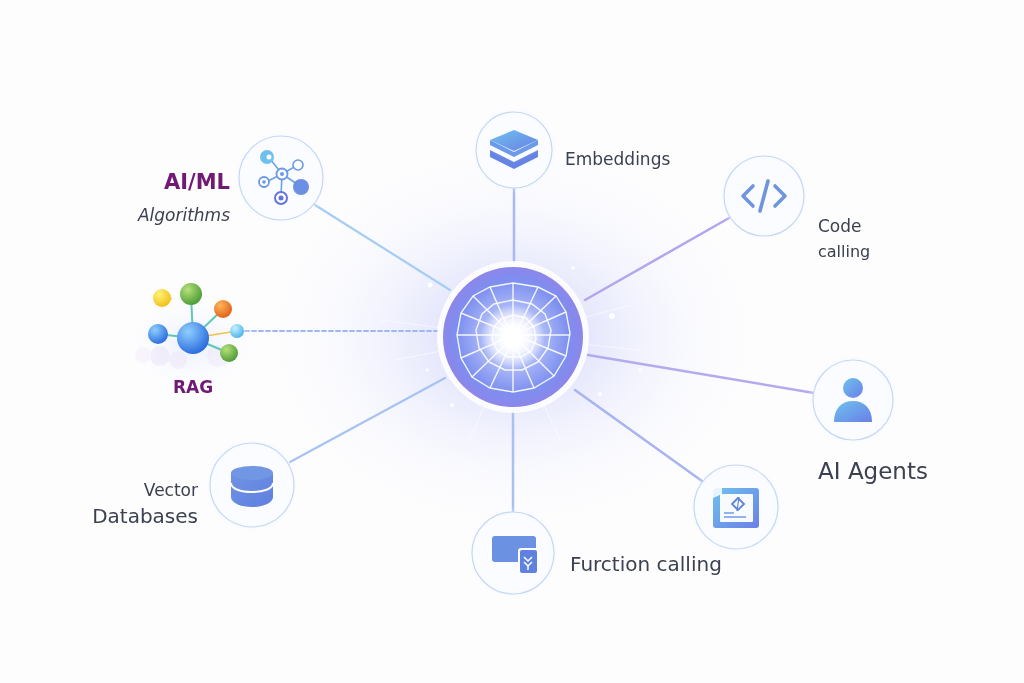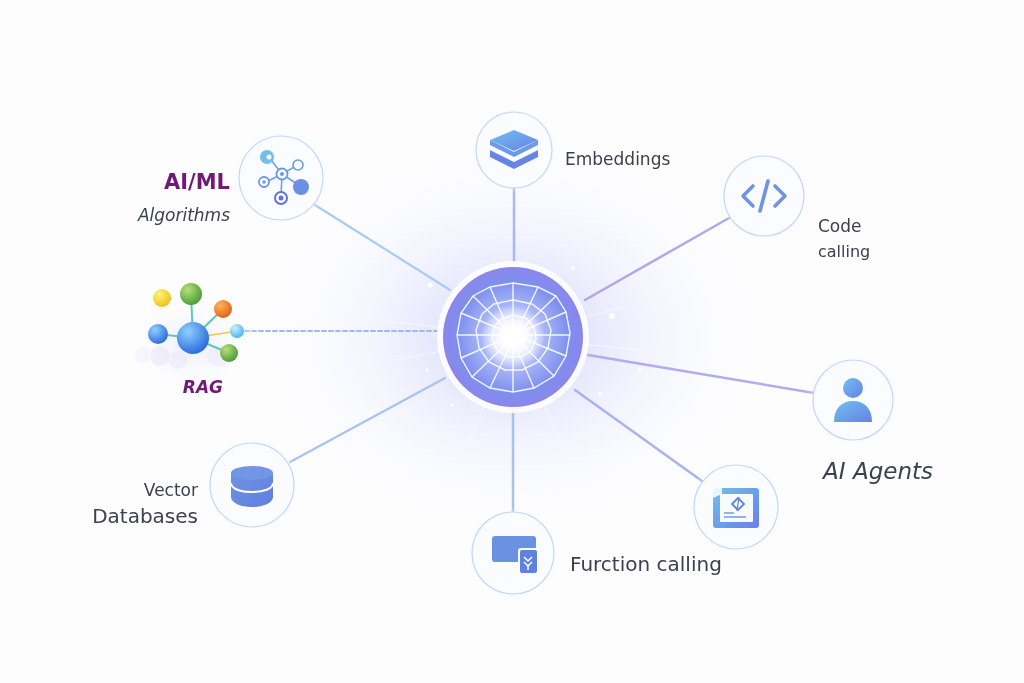--- a/index.html
+++ b/index.html
@@ -11,21 +11,21 @@
     }
     .stage { position: absolute; left: 0; top: 0; width: 1024px; height: 683px; }
     svg.canvas { position: absolute; left: 0; top: 0; }
     .label {
       position: absolute; color: #3b4150; white-space: nowrap;
       font-family: "DejaVu Sans", "Liberation Sans", sans-serif;
       text-align: center;
     }
     .label.bold { font-weight: bold; color: #701a75; }
     .label.right { text-align: right; }
-    .label.center { text-align: right; font-style: italic; }
+    .label.center { text-align: center; }
     .node-hit {
       position: absolute; border-radius: 50%;
       cursor: pointer;
     }
   </style>
 </head>
 <body>
 
 <div class="stage">
   <svg class="canvas" width="1024" height="683" viewBox="0 0 1024 683">

